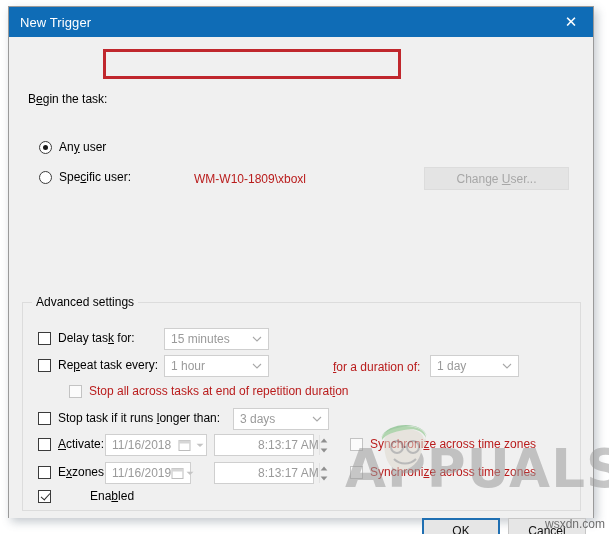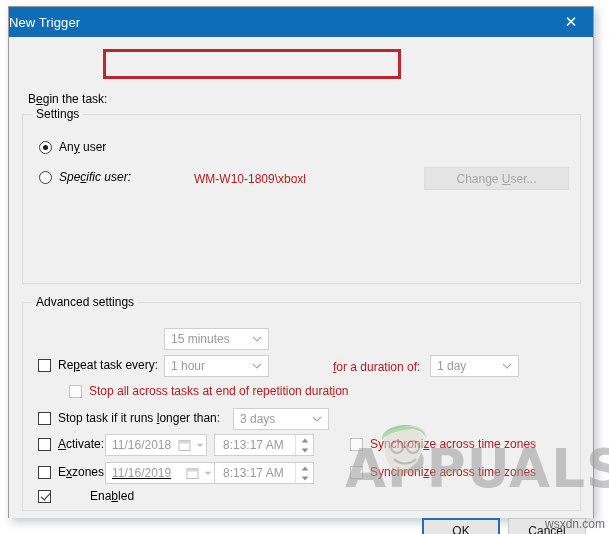--- a/index.html
+++ b/index.html
@@ -72,20 +72,21 @@
   #titlebar {
     height: 30px;
     background: #0f6cb6;
     position: relative;
     display: flex;
     align-items: center;
   }
   #titlebar .title-text {
     color: #ffffff;
     font-size: 13px;
+    margin-left: 11px;
     letter-spacing: .1px;
   }
   #close-btn {
     position: absolute;
     right: 0;
     top: 0;
     width: 44px;
     height: 30px;
     display: flex;
     align-items: center;
@@ -224,20 +225,21 @@
 
   
   .timefield {
     position: absolute;
     height: 22px;
     background: #fff;
     border: 1px solid #cfcfcf;
     box-sizing: border-box;
     display: flex;
     align-items: center;
+    padding-left: 35px;
   }
   .timefield .tm-text {
     font-size: 12px; color: #9a9a9a;
     padding-left: 8px; flex: 1; white-space: nowrap;
   }
   .timefield .spin {
     width: 17px; height: 100%;
     display: flex; flex-direction: column;
     border-left: 1px solid #e2e2e2;
   }
@@ -298,50 +300,53 @@
     <div id="close-btn">✕</div>
   </div>
 
   <div class="client">
 
     <div class="lbl" style="position:absolute; left:19px; top:55px;">
       <span>B</span><u>e</u><span>gin the task:</span>
     </div>
 
 
-    <div class="groupbox" style="left:13px; top:77px; width:559px; height:170px;">
-      <span class="gb-title">Settings</span>
-    </div>
 
     <div class="radio-row" style="left:30px; top:103px;">
       <span class="radio checked"></span>
       <span class="lbl">
         <span>An</span><u>y</u><span> user</span>
       </span>
     </div>
 
-    <div class="radio-row" style="left:30px; top:133px;font-style:italic;">
+    <div class="radio-row" style="left:30px; top:133px;">
       <span class="radio"></span>
       <span class="lbl">
         <span>Spe</span><u>c</u><span>ific user:</span>
       </span>
     </div>
 
     <div class="lbl dim" style="position:absolute; left:185px; top:135px;">WM-W10-1809\xboxl</div>
 
     <div class="btn disabled" style="left:415px; top:130px; width:145px; height:23px;">
       <span>
         <span>Change </span><u>U</u><span>ser...</span>
       </span>
     </div>
 
     <div class="groupbox" style="left:13px; top:265px; width:559px; height:209px;">
       <span class="gb-title">Advanced settings</span>
     </div>
 
+    <div class="cb-row" style="left:29px; top:294px;">
+      <span class="checkbox"></span>
+      <span class="lbl">
+        <span>Delay tas</span><u>k</u><span> for:</span>
+      </span>
+    </div>
     <div class="combo" style="left:155px; top:291px; width:105px;">
       <span class="combo-text">15 minutes</span>
       <span class="chev">
         <svg width="10" height="6" viewBox="0 0 10 6">
             <path d="M1 1 L5 5 L9 1" fill="none" stroke="currentColor" stroke-width="1.1"></path>
           </svg>
       </span>
     </div>
 
     <div class="cb-row" style="left:29px; top:321px;">
@@ -434,21 +439,21 @@
         <span>Synchroni</span><u>z</u><span>e across time zones</span>
       </span>
     </div>
 
     <div class="cb-row" style="left:29px; top:428px;">
       <span class="checkbox"></span>
       <span class="lbl">
         <span>E</span><u>x</u><span>zones:</span>
       </span>
     </div>
-    <div class="datefield" style="left:96px; top:425px; width:110px;text-decoration:underline;">
+    <div class="datefield" style="left:96px; top:425px; width:86px;">
       <span class="dt-text">11/16/2019</span>
       <span class="cal-ico">
         <svg width="13" height="12" viewBox="0 0 13 12">
           <rect x="1" y="1.5" width="11" height="10" fill="#fff" stroke="#bdbdbd" stroke-width="1"></rect>
           <rect x="1" y="1.5" width="11" height="3" fill="#d6d6d6"></rect>
         </svg>
       </span>
       <span class="dt-chev">
         <svg width="8" height="5" viewBox="0 0 8 5">
             <path d="M0.5 0.8 L4 4 L7.5 0.8 Z" fill="#c4c4c4"></path>

